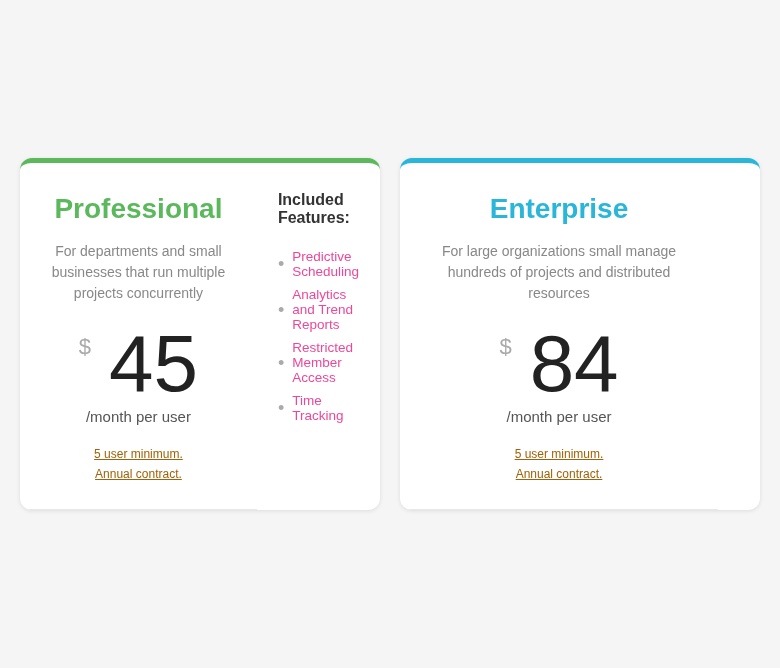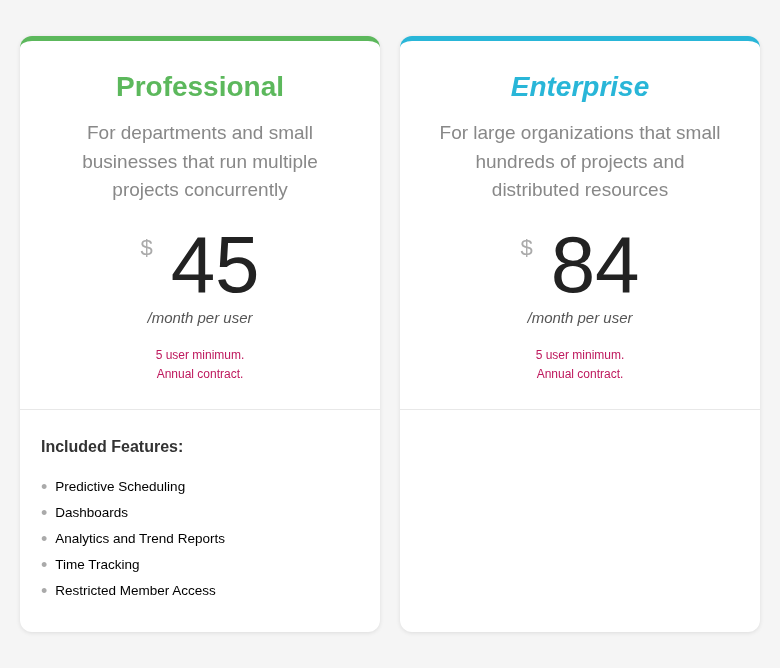--- a/index.html
+++ b/index.html
@@ -18,43 +18,43 @@
       padding: 20px;
       width: 780px;
     }
     .plan-card {
       flex: 1;
       background: #fff;
       border-radius: 12px;
       overflow: hidden;
       box-shadow: 0 1px 4px rgba(0,0,0,0.1);
       display: flex;
-      flex-direction: column;
+      flex-direction: row;
     }
     .plan-card.professional {
       border-top: 5px solid #5cb85c;
     }
     .plan-card.enterprise {
       border-top: 5px solid #29b6d8;
     }
     .plan-top {
       padding: 30px 30px 25px;
       border-bottom: 1px solid #e8e8e8;
       text-align: center;
     }
     .plan-name {
       font-size: 28px;
       font-weight: bold;
       margin-bottom: 16px;
     }
     .plan-name.professional { color: #5cb85c; }
-    .plan-name.enterprise { color: #29b6d8; font-style: italic; }
+    .plan-name.enterprise { color: #29b6d8; }
     .plan-description {
       color: #888;
-      font-size: 19px;
+      font-size: 14px;
       line-height: 1.5;
       margin-bottom: 20px;
     }
     .price-row {
       display: flex;
       align-items: flex-start;
       justify-content: center;
       margin-bottom: 4px;
     }
     .price-dollar {
@@ -67,26 +67,26 @@
       font-size: 80px;
       font-weight: 300;
       color: #222;
       line-height: 1;
       margin-left: 16px;
     }
     .price-period {
       font-size: 15px;
       color: #555;
       margin-bottom: 20px;
-      font-style: italic;
     }
     .price-note {
       font-size: 12px;
-      color: #be185d;
+      color: #a16207;
       line-height: 1.6;
+      text-decoration: underline;
     }
     .plan-features {
       padding: 28px 21px;
       flex: 1;
     }
     .features-title {
       font-size: 16px;
       font-weight: bold;
       color: #333;
       margin-bottom: 18px;
@@ -105,21 +105,21 @@
       align-items: center;
       gap: 8px;
     }
     .features-list li::before {
       content: '•';
       font-size: 18px;
       line-height: 1;
       flex-shrink: 0;
     }
     .features-list.professional li {
-      color: #000000;
+      color: #ec4899;
     }
     .features-list.professional li::before {
       color: #aaa;
     }
     .features-list.enterprise li {
       color: #555;
     }
     .features-list.enterprise li.highlight {
       color: #29b6d8;
     }
@@ -146,32 +146,31 @@
       <div class="price-period">/month per user</div>
       <div class="price-note">
         <span>5 user minimum.</span><br>
         <span>Annual contract.</span>
       </div>
     </div>
     <div class="plan-features">
       <div class="features-title">Included Features:</div>
       <ul class="features-list professional">
         <li>Predictive Scheduling</li>
-        <li>Dashboards</li>
         <li>Analytics and Trend Reports</li>
+        <li>Restricted Member Access</li>
         <li>Time Tracking</li>
-        <li>Restricted Member Access</li>
       </ul>
     </div>
   </div>
 
   <div class="plan-card enterprise">
     <div class="plan-top">
       <div class="plan-name enterprise">Enterprise</div>
-      <div class="plan-description">For large organizations that small hundreds of projects and distributed resources</div>
+      <div class="plan-description">For large organizations small manage hundreds of projects and distributed resources</div>
       <div class="price-row">
         <span class="price-dollar">$</span>
         <span class="price-amount">84</span>
       </div>
       <div class="price-period">/month per user</div>
       <div class="price-note">
         <span>5 user minimum.</span><br>
         <span>Annual contract.</span>
       </div>
     </div>

